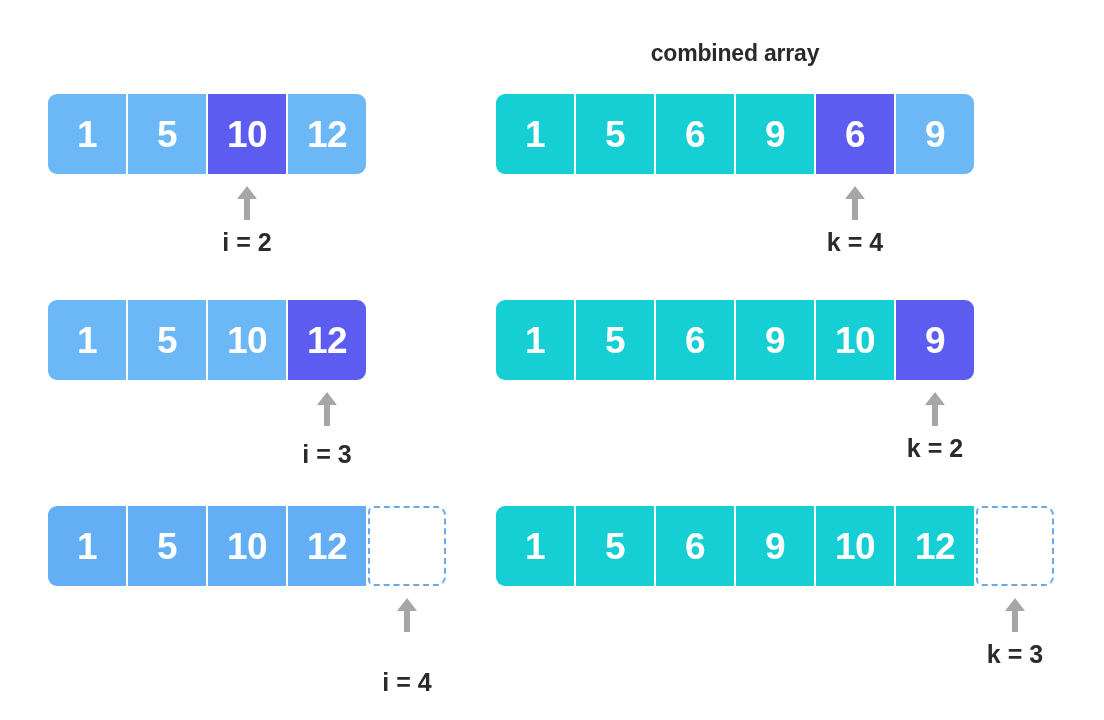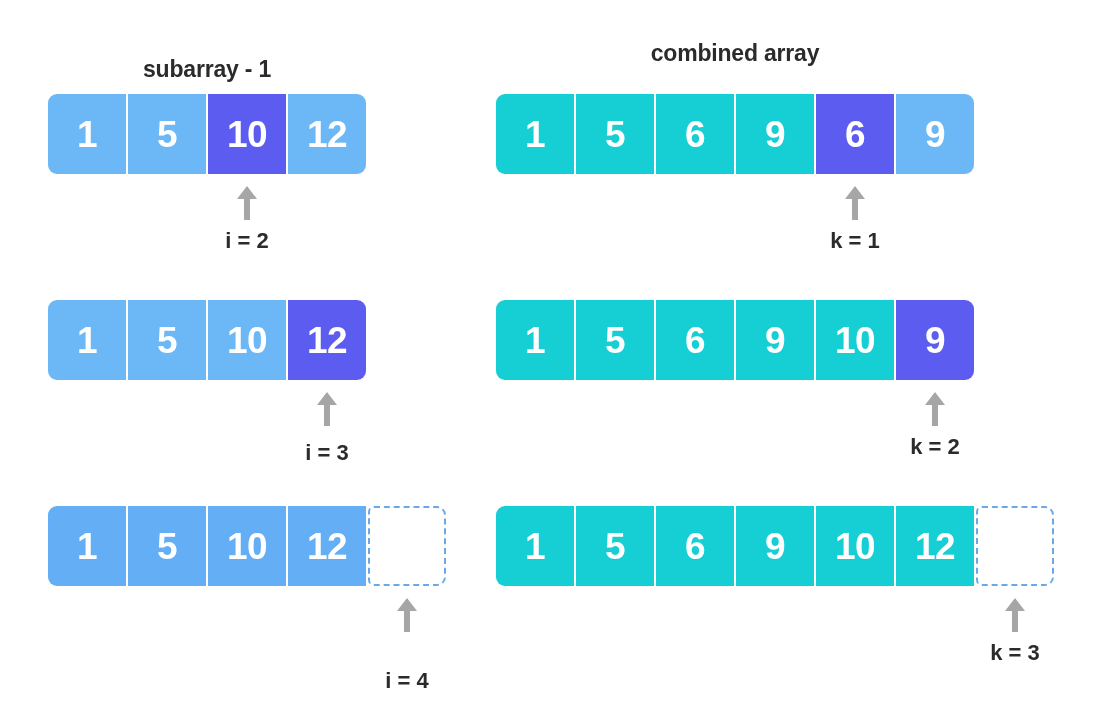--- a/index.html
+++ b/index.html
@@ -83,34 +83,33 @@
     position: absolute;
     width: 22px;
     height: 34px;
     transform: translateX(-50%);
   }
   .arrow svg { display: block; }
 
   
   .idx-label {
     position: absolute;
-    font-size: 22px;
+    font-size: 25px;
     font-weight: bold;
     color: #2b2b2b;
     white-space: nowrap;
     transform: translateX(-50%);
     letter-spacing: 0px;
     text-align: center;
   }
 </style>
 </head>
 <body>
 
 <div class="canvas">
-    <div class="col-title" style="left: 207px; top: 56px;">subarray - 1</div>
     <div class="array-row" style="left: 48px; top: 94px;">
       <div class="cell blue">1</div>
       <div class="cell blue">5</div>
       <div class="cell purple">10</div>
       <div class="cell blue">12</div>
     </div>
     <div class="arrow" style="left: 247px; top: 186px;">
       <svg width="22" height="34" viewBox="0 0 22 34">
         <path d="M11 0 L21 13 L14 13 L14 34 L8 34 L8 13 L1 13 Z" fill="#a6a6a6"></path>
       </svg>
@@ -148,21 +147,21 @@
       <div class="cell teal">6</div>
       <div class="cell teal">9</div>
       <div class="cell purple">6</div>
       <div class="cell blue">9</div>
     </div>
     <div class="arrow" style="left: 855px; top: 186px;">
       <svg width="22" height="34" viewBox="0 0 22 34">
         <path d="M11 0 L21 13 L14 13 L14 34 L8 34 L8 13 L1 13 Z" fill="#a6a6a6"></path>
       </svg>
     </div>
-    <div class="idx-label" style="left: 855px; top: 228px;">k = 1</div>
+    <div class="idx-label" style="left: 855px; top: 228px;">k = 4</div>
     <div class="array-row" style="left: 496px; top: 300px;">
       <div class="cell teal">1</div>
       <div class="cell teal">5</div>
       <div class="cell teal">6</div>
       <div class="cell teal">9</div>
       <div class="cell teal">10</div>
       <div class="cell purple">9</div>
     </div>
     <div class="arrow" style="left: 935px; top: 392px;">
       <svg width="22" height="34" viewBox="0 0 22 34">

